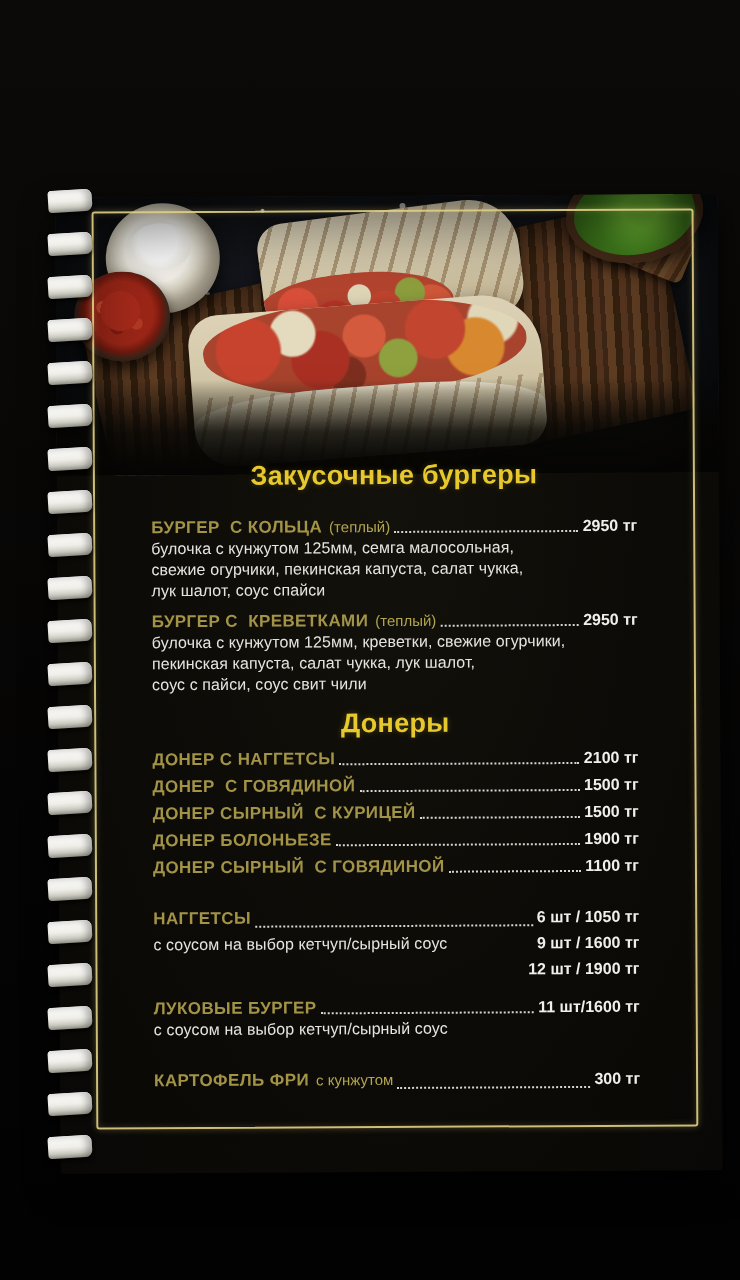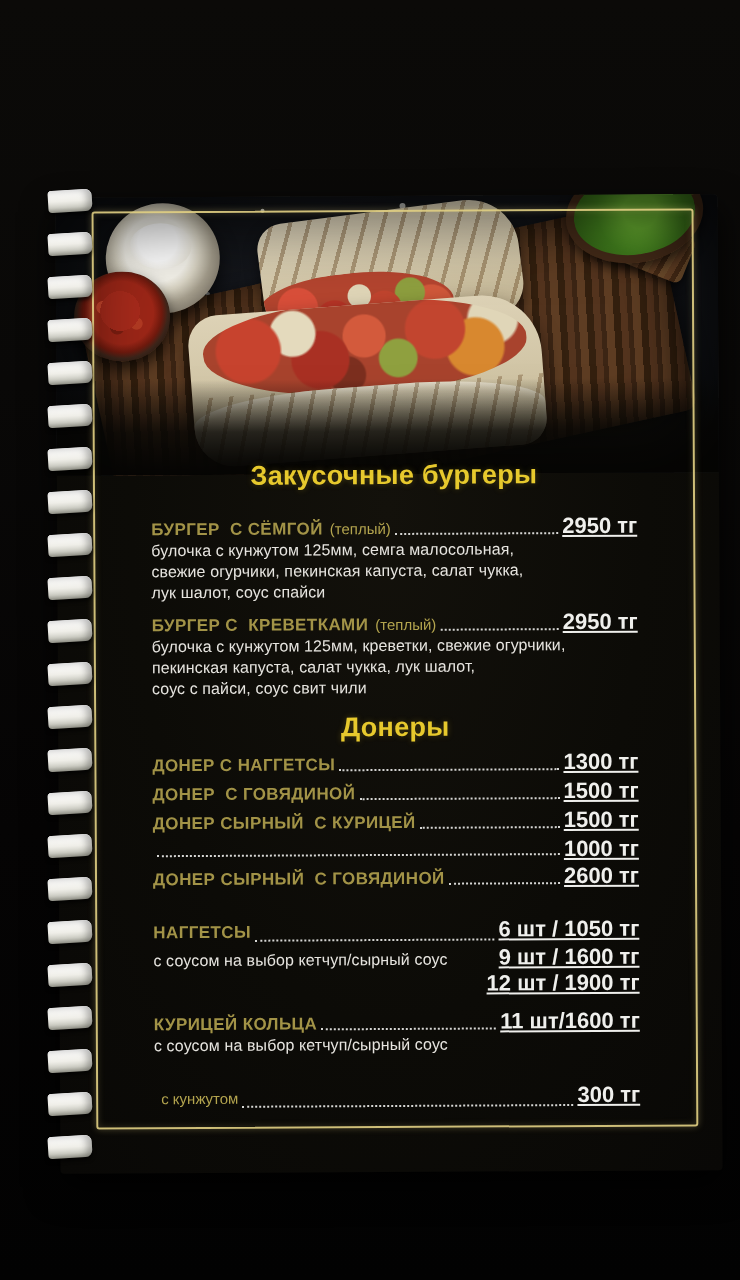--- a/index.html
+++ b/index.html
@@ -121,21 +121,21 @@
     box-shadow:0 3px 4px rgba(0,0,0,.65), inset -5px 0 7px rgba(0,0,0,.28), inset 0 1px 0 #fff;}
   
   .content{position:absolute;left:94px;top:262px;width:486px;z-index:4;}
   .title{margin:0 0 24px;font-size:27px;line-height:34px;font-weight:700;text-align:center;
     color:#e7c92d;letter-spacing:.3px;text-shadow:0 0 6px rgba(231,201,45,.25);}
   .title.doners{margin:12px 0 8px;}
   .row{display:flex;align-items:baseline;line-height:21px;}
   .name{color:#a29347;font-weight:700;font-size:17px;letter-spacing:.4px;white-space:pre;}
   .note{color:#b3a44e;font-size:15px;margin-left:7px;white-space:pre;text-align:center;}
   .dots{flex:1 1 auto;min-width:16px;border-bottom:2px dotted #d6d6d4;align-self:flex-end;margin:0 4px 4px;}
-  .price{color:#efefec;font-weight:700;font-size:22px;white-space:pre;text-decoration:underline;}
+  .price{color:#efefec;font-weight:700;font-size:16px;white-space:pre;}
   .desc{color:#e6e4df;font-size:16px;line-height:21px;letter-spacing:.1px;}
   .item{margin-top:2px;margin-bottom:10px;}
   .dlist .row{margin-bottom:6px;}
   .block{margin-top:0;}
   .block .row{line-height:26px;}
   .between{justify-content:space-between;}
   .end{justify-content:flex-end;}
   .nuggets{margin-top:28px;}
   .onion{margin-top:14px;}
   .onion .row{line-height:21px;}
@@ -166,21 +166,21 @@
     </div>
 
     <div class="frame"></div>
 
     <div class="content">
 
       <h1 class="title">Закусочные бургеры</h1>
 
       <div class="item">
         <div class="row">
-          <span class="name">БУРГЕР  С СЁМГОЙ</span>
+          <span class="name">БУРГЕР  С КОЛЬЦА</span>
           <span class="note">(теплый)</span>
           <span class="dots"></span>
           <span class="price">2950 тг</span>
         </div>
         <div class="desc">булочка с кунжутом 125мм, семга малосольная,</div>
         <div class="desc">свежие огурчики, пекинская капуста, салат чукка,</div>
         <div class="desc">лук шалот, соус спайси</div>
       </div>
 
       <div class="item">
@@ -194,69 +194,71 @@
         <div class="desc">пекинская капуста, салат чукка, лук шалот,</div>
         <div class="desc">соус с пайси, соус  свит чили</div>
       </div>
 
       <h1 class="title doners">Донеры</h1>
 
       <div class="dlist">
         <div class="row">
           <span class="name">ДОНЕР С НАГГЕТСЫ</span>
           <span class="dots"></span>
-          <span class="price">1300 тг</span>
+          <span class="price">2100 тг</span>
         </div>
         <div class="row">
           <span class="name">ДОНЕР  С ГОВЯДИНОЙ</span>
           <span class="dots"></span>
           <span class="price">1500 тг</span>
         </div>
         <div class="row">
           <span class="name">ДОНЕР СЫРНЫЙ  С КУРИЦЕЙ</span>
           <span class="dots"></span>
           <span class="price">1500 тг</span>
         </div>
         <div class="row">
-          <span class="dots"></span>
-          <span class="price">1000 тг</span>
+          <span class="name">ДОНЕР БОЛОНЬЕЗЕ</span>
+          <span class="dots"></span>
+          <span class="price">1900 тг</span>
         </div>
         <div class="row">
           <span class="name">ДОНЕР СЫРНЫЙ  С ГОВЯДИНОЙ</span>
           <span class="dots"></span>
-          <span class="price">2600 тг</span>
+          <span class="price">1100 тг</span>
         </div>
       </div>
 
       <div class="block nuggets">
         <div class="row">
           <span class="name">НАГГЕТСЫ</span>
           <span class="dots"></span>
           <span class="price">6 шт / 1050 тг</span>
         </div>
         <div class="row between">
           <span class="desc">с соусом на выбор кетчуп/сырный соус</span>
           <span class="price">9 шт / 1600 тг</span>
         </div>
         <div class="row end">
           <span class="price">12 шт / 1900 тг</span>
         </div>
       </div>
 
       <div class="block onion">
         <div class="row">
-          <span class="name">КУРИЦЕЙ КОЛЬЦА</span>
+          <span class="name">ЛУКОВЫЕ БУРГЕР</span>
           <span class="dots"></span>
           <span class="price">11 шт/1600 тг</span>
         </div>
         <div class="desc">с соусом на выбор кетчуп/сырный соус</div>
       </div>
 
       <div class="block fries">
         <div class="row">
+          <span class="name">КАРТОФЕЛЬ ФРИ</span>
           <span class="note">с кунжутом</span>
           <span class="dots"></span>
           <span class="price">300 тг</span>
         </div>
       </div>
 
     </div>
   </div>
 
   <div class="binding">

